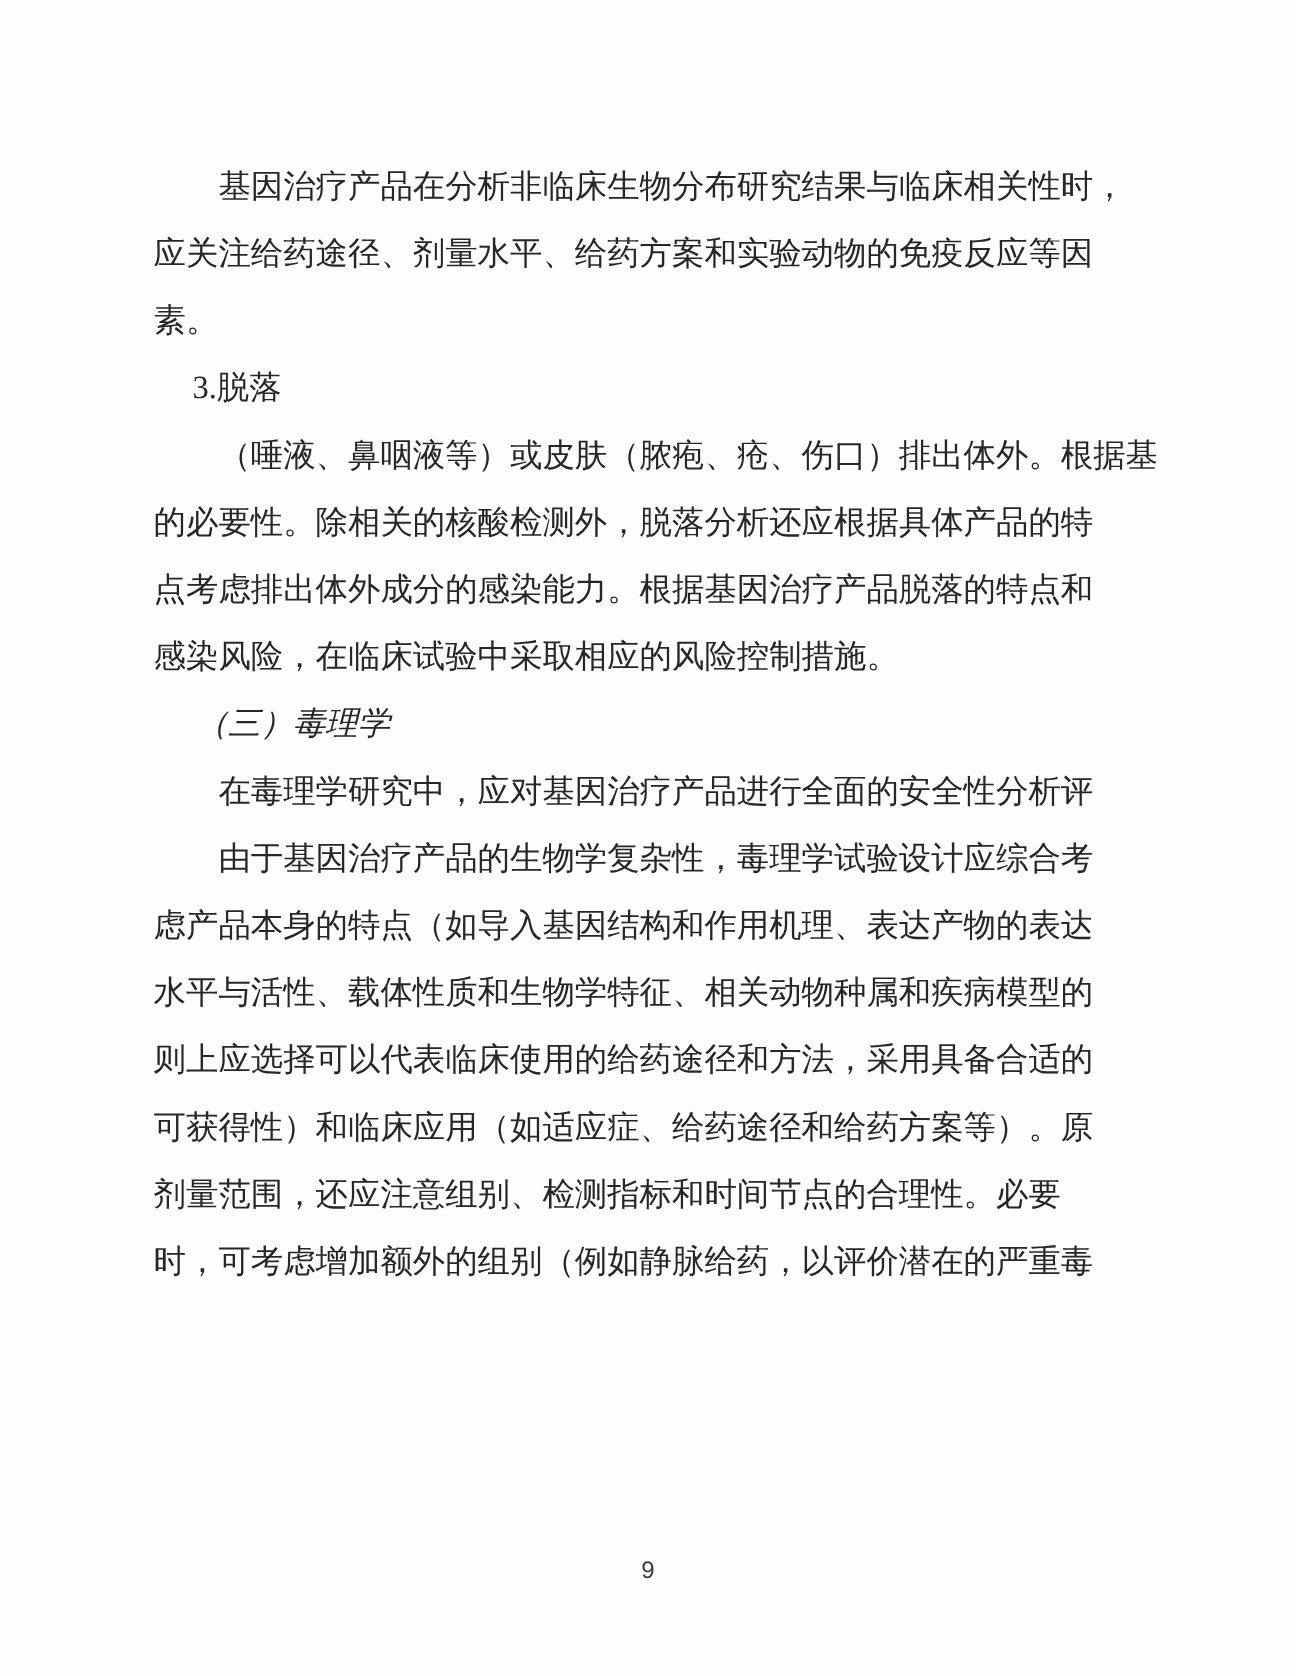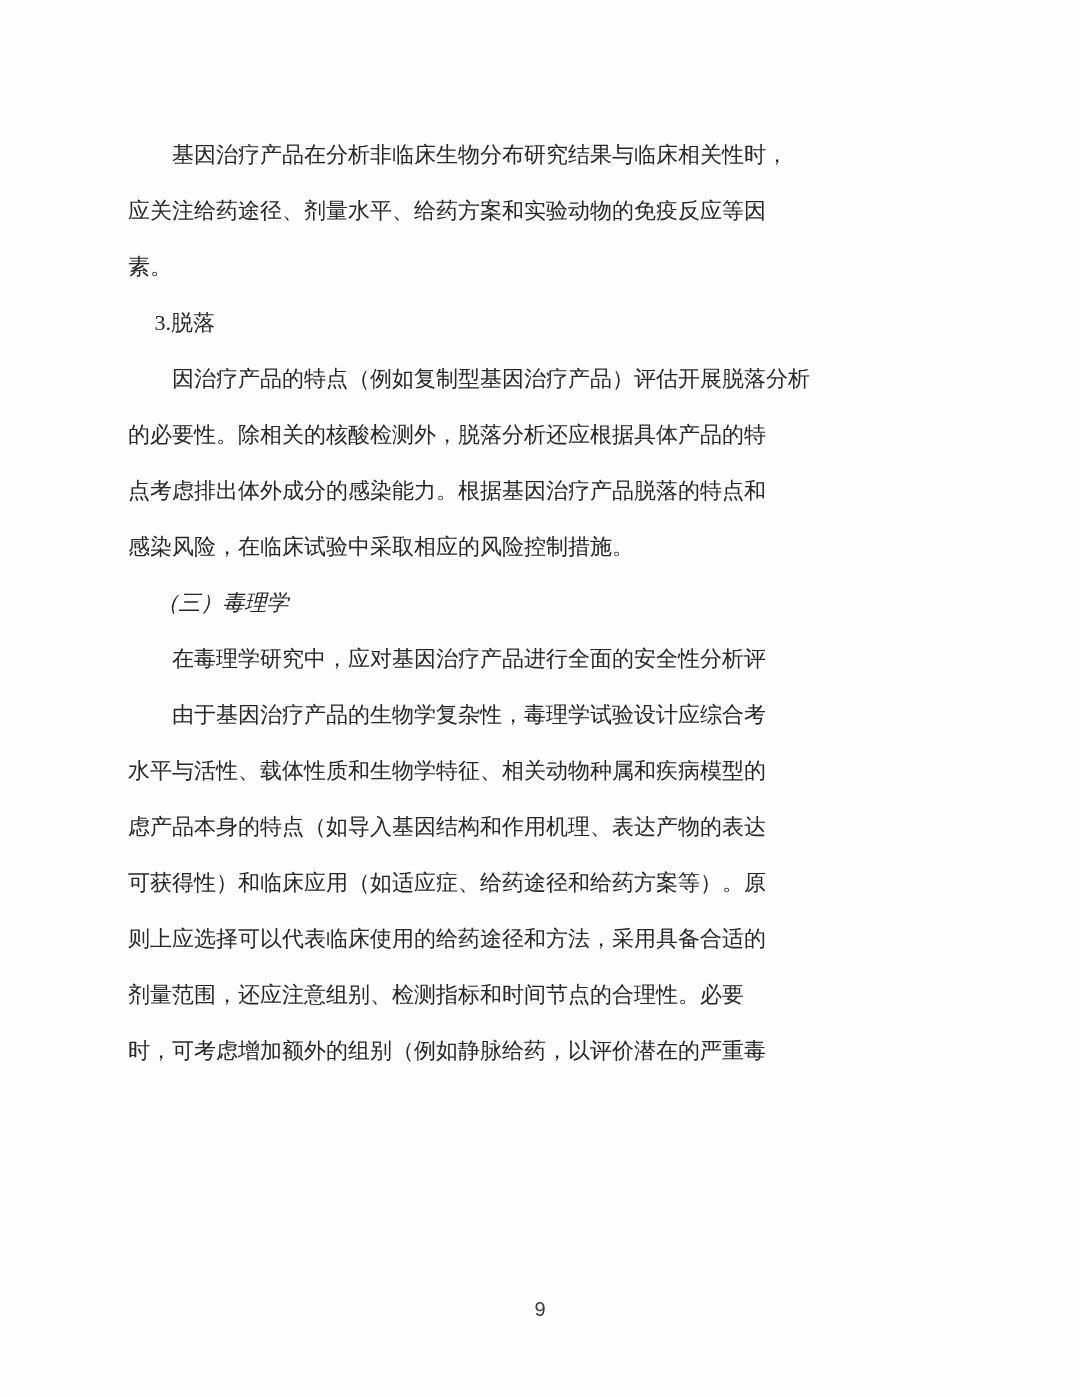--- a/index.html
+++ b/index.html
@@ -21,21 +21,21 @@
     width: 1080px;
     height: 1397px;
     padding: 127px 118px 0 128px;
   }
 
   .doc-body p { margin: 0; }
 
   .line {
     display: block;
     white-space: pre;
-    font-size: 22px;
+    font-size: 27px;
     line-height: 56px;
     letter-spacing: 0;
   }
 
   
   p.body .line:first-child { text-indent: 2em; }
 
   p.heading-number .line { text-indent: 1.2em; font-family: Liberation Serif, serif; }
 
   p.heading-kai .line {
@@ -63,35 +63,35 @@
   <div class="doc-body">
       <p class="body">
         <span class="line">基因治疗产品在分析非临床生物分布研究结果与临床相关性时，</span>
         <span class="line">应关注给药途径、剂量水平、给药方案和实验动物的免疫反应等因</span>
         <span class="line">素。</span>
       </p>
       <p class="heading-number">
         <span class="line">3.脱落</span>
       </p>
       <p class="body">
-        <span class="line">因治疗产品的特点（例如复制型基因治疗产品）评估开展脱落分析</span>
+        <span class="line">（唾液、鼻咽液等）或皮肤（脓疱、疮、伤口）排出体外。根据基</span>
         <span class="line">的必要性。除相关的核酸检测外，脱落分析还应根据具体产品的特</span>
         <span class="line">点考虑排出体外成分的感染能力。根据基因治疗产品脱落的特点和</span>
         <span class="line">感染风险，在临床试验中采取相应的风险控制措施。</span>
       </p>
       <p class="heading-kai">
         <span class="line">（三）毒理学</span>
       </p>
       <p class="body">
         <span class="line">在毒理学研究中，应对基因治疗产品进行全面的安全性分析评</span>
       </p>
       <p class="body">
         <span class="line">由于基因治疗产品的生物学复杂性，毒理学试验设计应综合考</span>
+        <span class="line">虑产品本身的特点（如导入基因结构和作用机理、表达产物的表达</span>
         <span class="line">水平与活性、载体性质和生物学特征、相关动物种属和疾病模型的</span>
-        <span class="line">虑产品本身的特点（如导入基因结构和作用机理、表达产物的表达</span>
+        <span class="line">则上应选择可以代表临床使用的给药途径和方法，采用具备合适的</span>
         <span class="line">可获得性）和临床应用（如适应症、给药途径和给药方案等）。原</span>
-        <span class="line">则上应选择可以代表临床使用的给药途径和方法，采用具备合适的</span>
         <span class="line">剂量范围，还应注意组别、检测指标和时间节点的合理性。必要</span>
         <span class="line">时，可考虑增加额外的组别（例如静脉给药，以评价潜在的严重毒</span>
       </p>
     </div>
   <div class="page-number">9</div>
 </div>
 
 </body></html>

